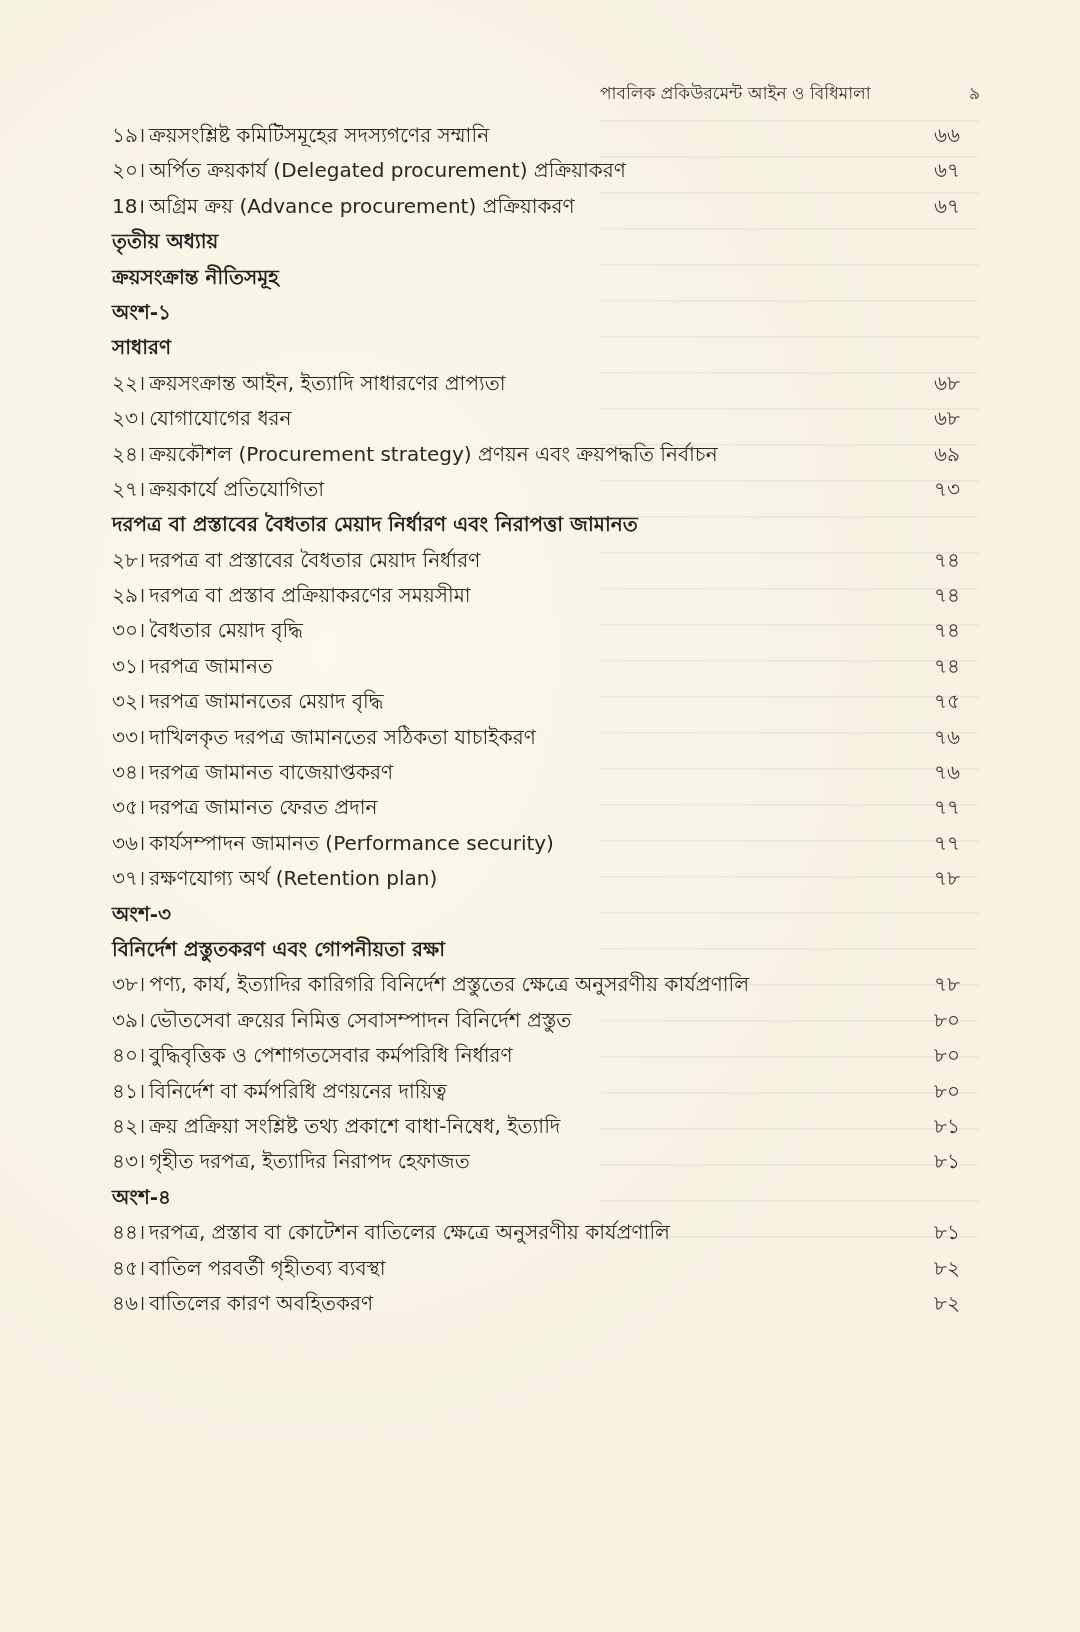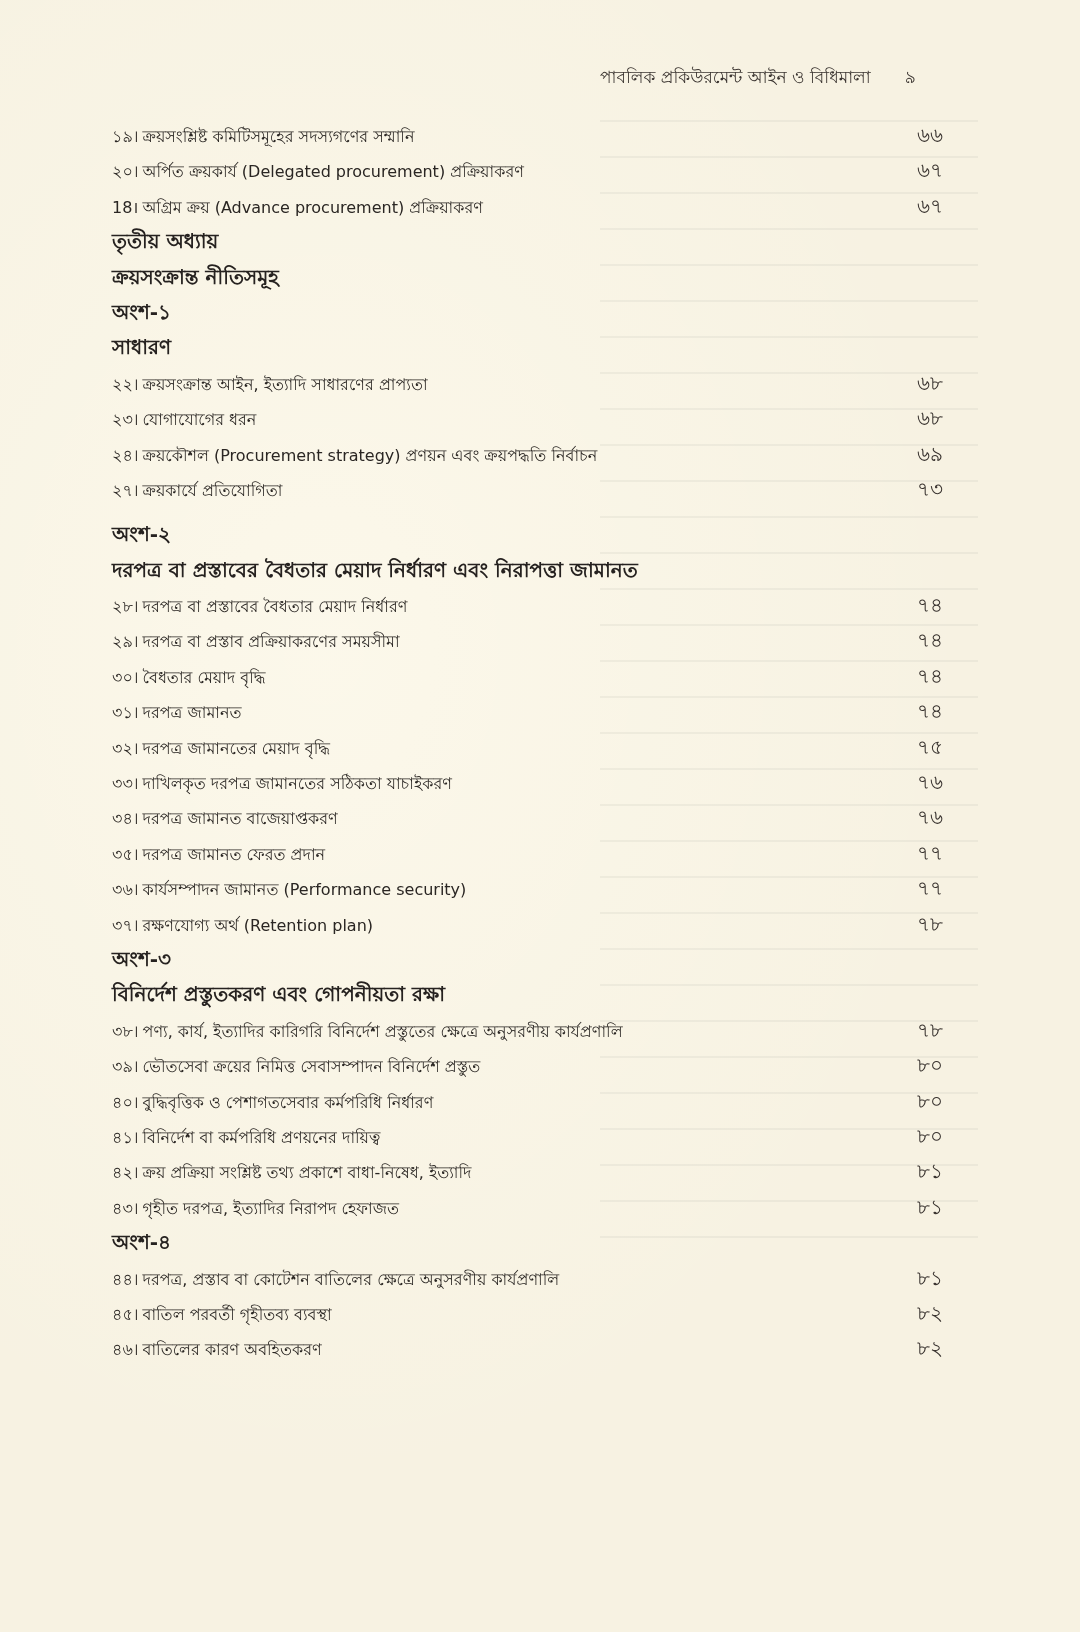--- a/index.html
+++ b/index.html
@@ -32,25 +32,25 @@
       pointer-events: none;
     }
     .show-through div {
       height: 2px;
       background: #555;
       margin-bottom: 34px;
       width: 90%;
     }
     .running-header {
       position: absolute;
-      top: 64px;
+      top: 80px;
       left: 600px;
       width: 380px;
       display: flex;
-      justify-content: flex-start;
+      justify-content: space-between;
       align-items: baseline;
       font-family: "DejaVu Sans", sans-serif;
       font-size: 17px;
       color: #3a3430;
     }
     .running-header .folio {
       margin-left: 34px;
       font-size: 17px;
     }
     .toc {
@@ -69,42 +69,42 @@
       white-space: nowrap;
     }
     .entry .num {
       margin-right: 4px;
     }
     .entry .title {
       flex: 1;
     }
     .entry .page-no {
       width: 60px;
-      text-align: center;
+      text-align: right;
       padding-right: 2px;
       font-family: "DejaVu Sans", sans-serif;
       font-size: 20px;
       color: #3a3430;
     }
     .heading {
       text-align: left;
       font-family: "DejaVu Sans", sans-serif;
       font-weight: bold;
       font-size: 20px;
       height: 35.4px;
       line-height: 35.4px;
       color: #262220;
       padding-right: 60px;
     }
     .heading.gap {
       margin-top: 10px;
     }
     .entry-text {
       font-family: "DejaVu Sans", sans-serif;
-      font-size: 16px;
+      font-size: 20px;
     }
   </style>
 </head>
 <body>
 
 <div class="page">
 
   <div class="show-through">
     <div></div>
       <div></div>
@@ -175,21 +175,20 @@
     </div>
     <div class="entry">
       <span class="title entry-text"><span class="num">২৪।</span><span>ক্রয়কৌশল (Procurement strategy) প্রণয়ন এবং ক্রয়পদ্ধতি নির্বাচন</span></span>
       <span class="page-no">৬৯</span>
     </div>
     <div class="entry">
       <span class="title entry-text"><span class="num">২৭।</span><span>ক্রয়কার্যে প্রতিযোগিতা</span></span>
       <span class="page-no">৭৩</span>
     </div>
 
-    <div class="heading gap">অংশ-২</div>
     <div class="heading">দরপত্র বা প্রস্তাবের বৈধতার মেয়াদ নির্ধারণ এবং নিরাপত্তা জামানত</div>
 
     <div class="entry">
       <span class="title entry-text"><span class="num">২৮।</span><span>দরপত্র বা প্রস্তাবের বৈধতার মেয়াদ নির্ধারণ</span></span>
       <span class="page-no">৭৪</span>
     </div>
     <div class="entry">
       <span class="title entry-text"><span class="num">২৯।</span><span>দরপত্র বা প্রস্তাব প্রক্রিয়াকরণের সময়সীমা</span></span>
       <span class="page-no">৭৪</span>
     </div>

